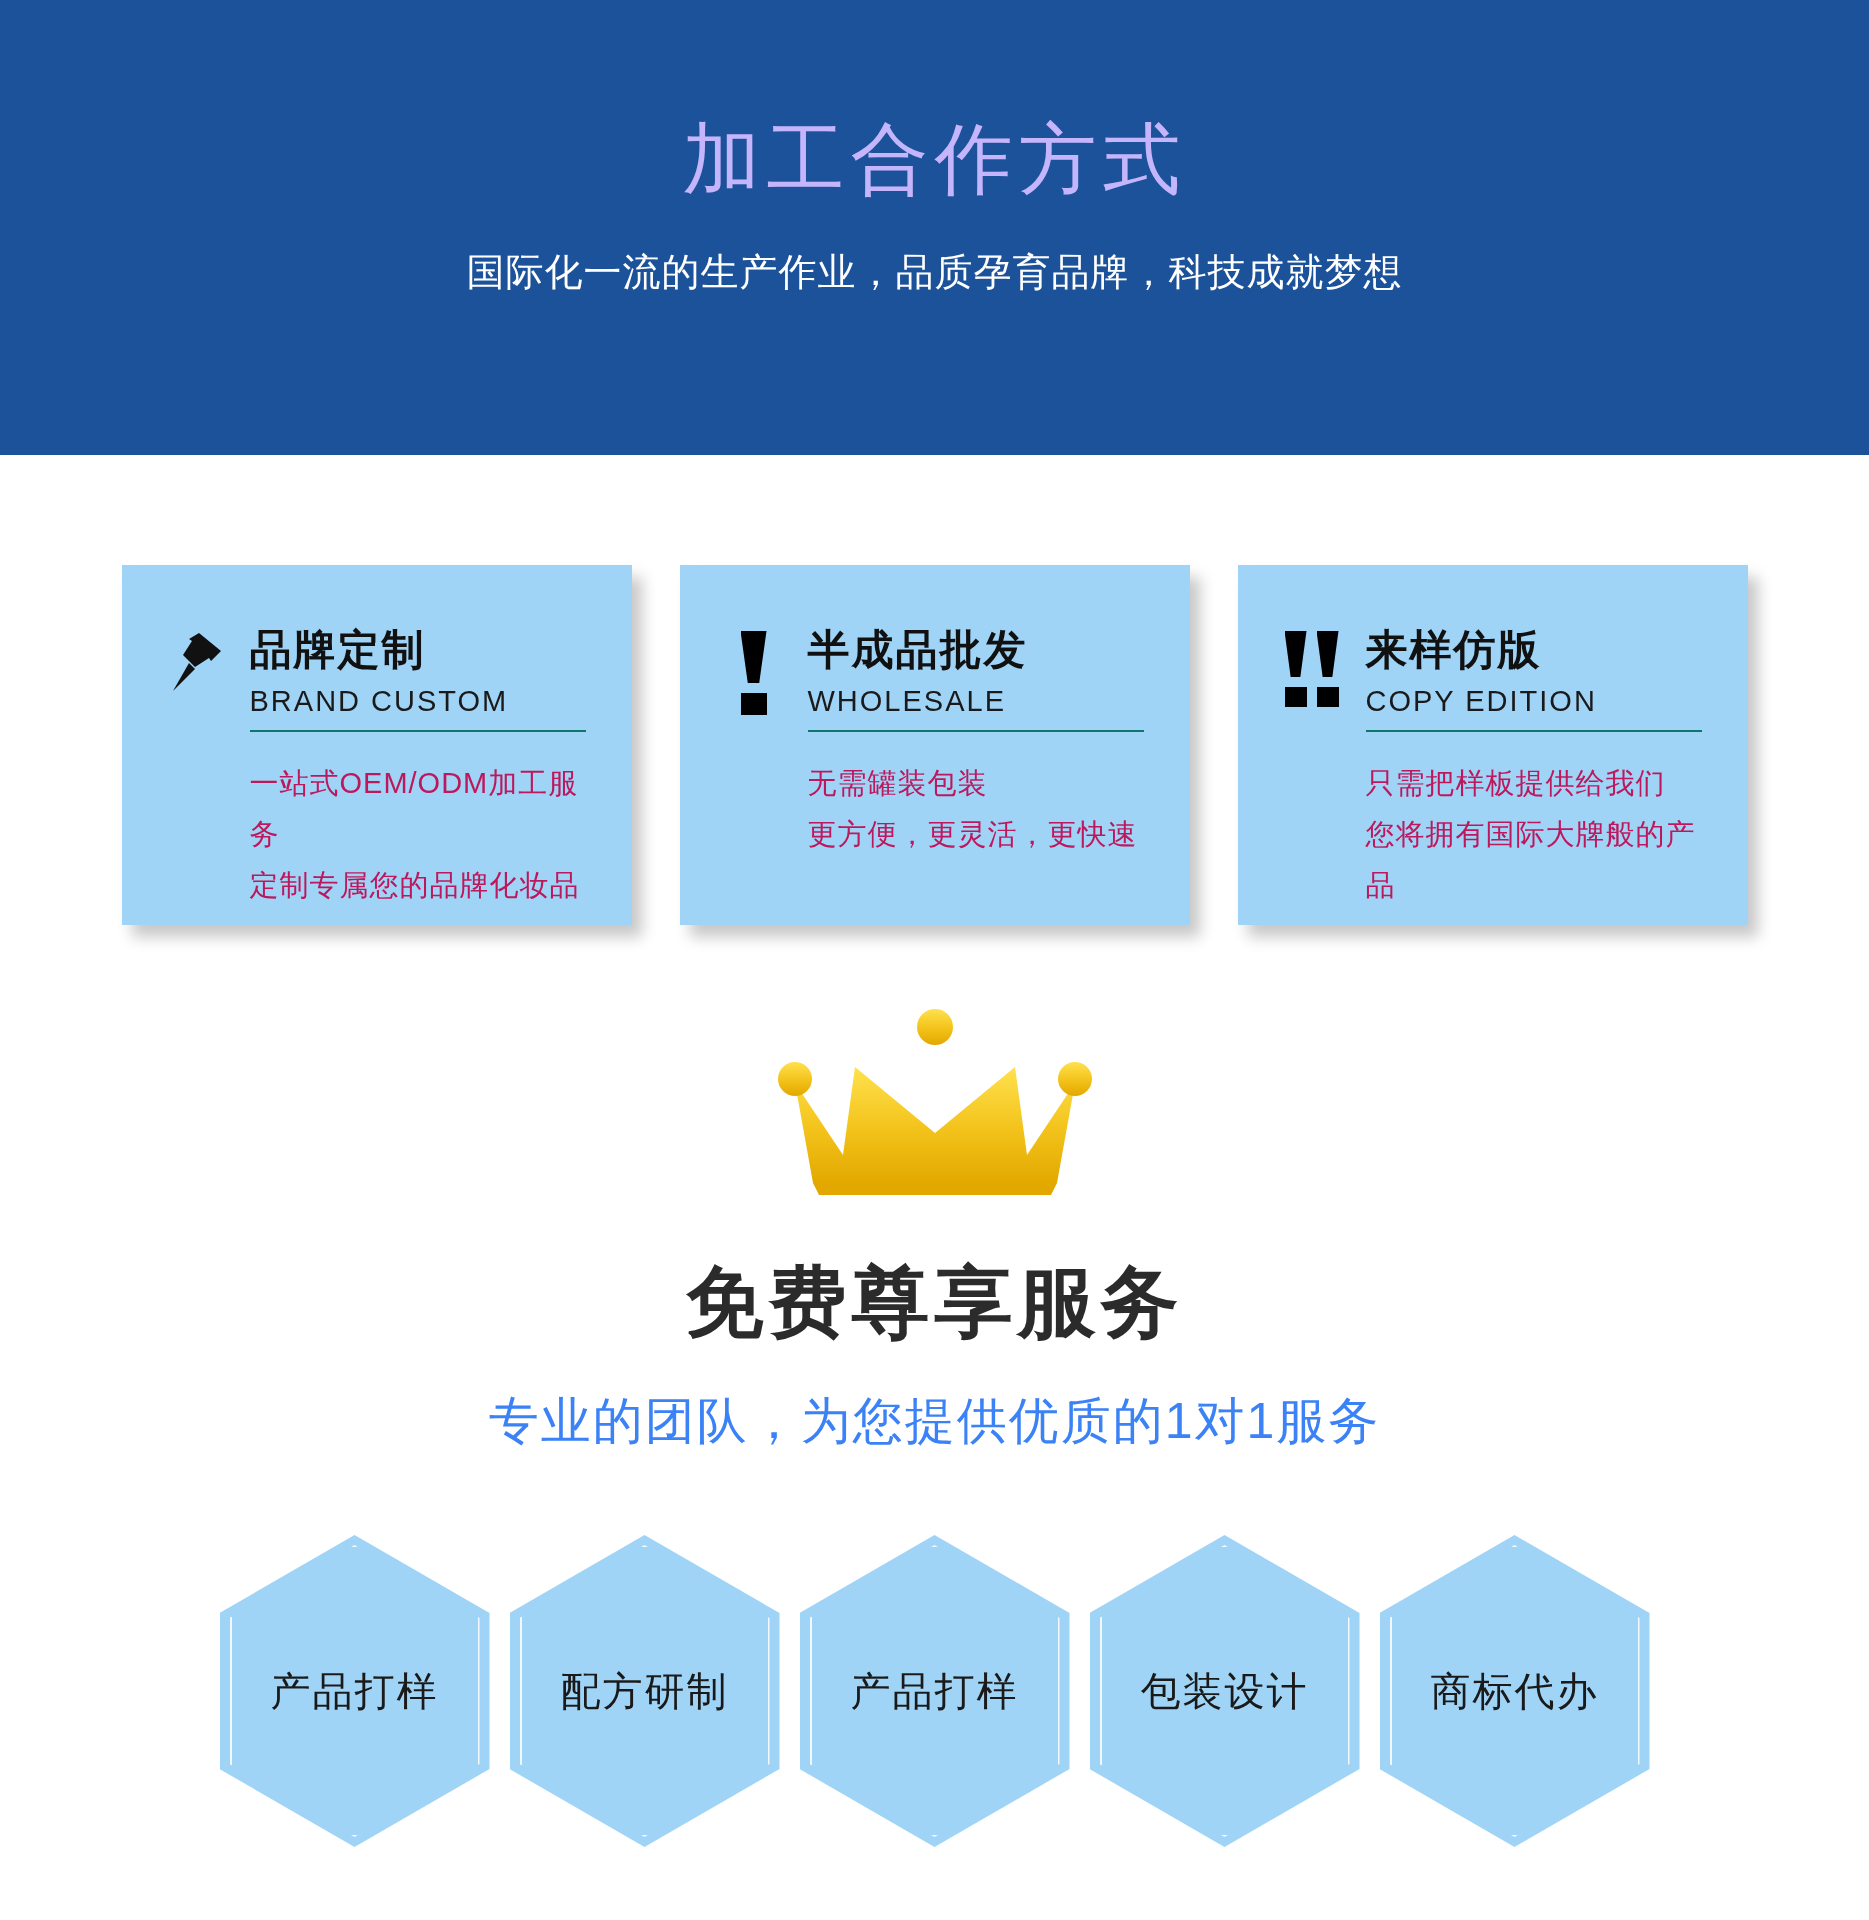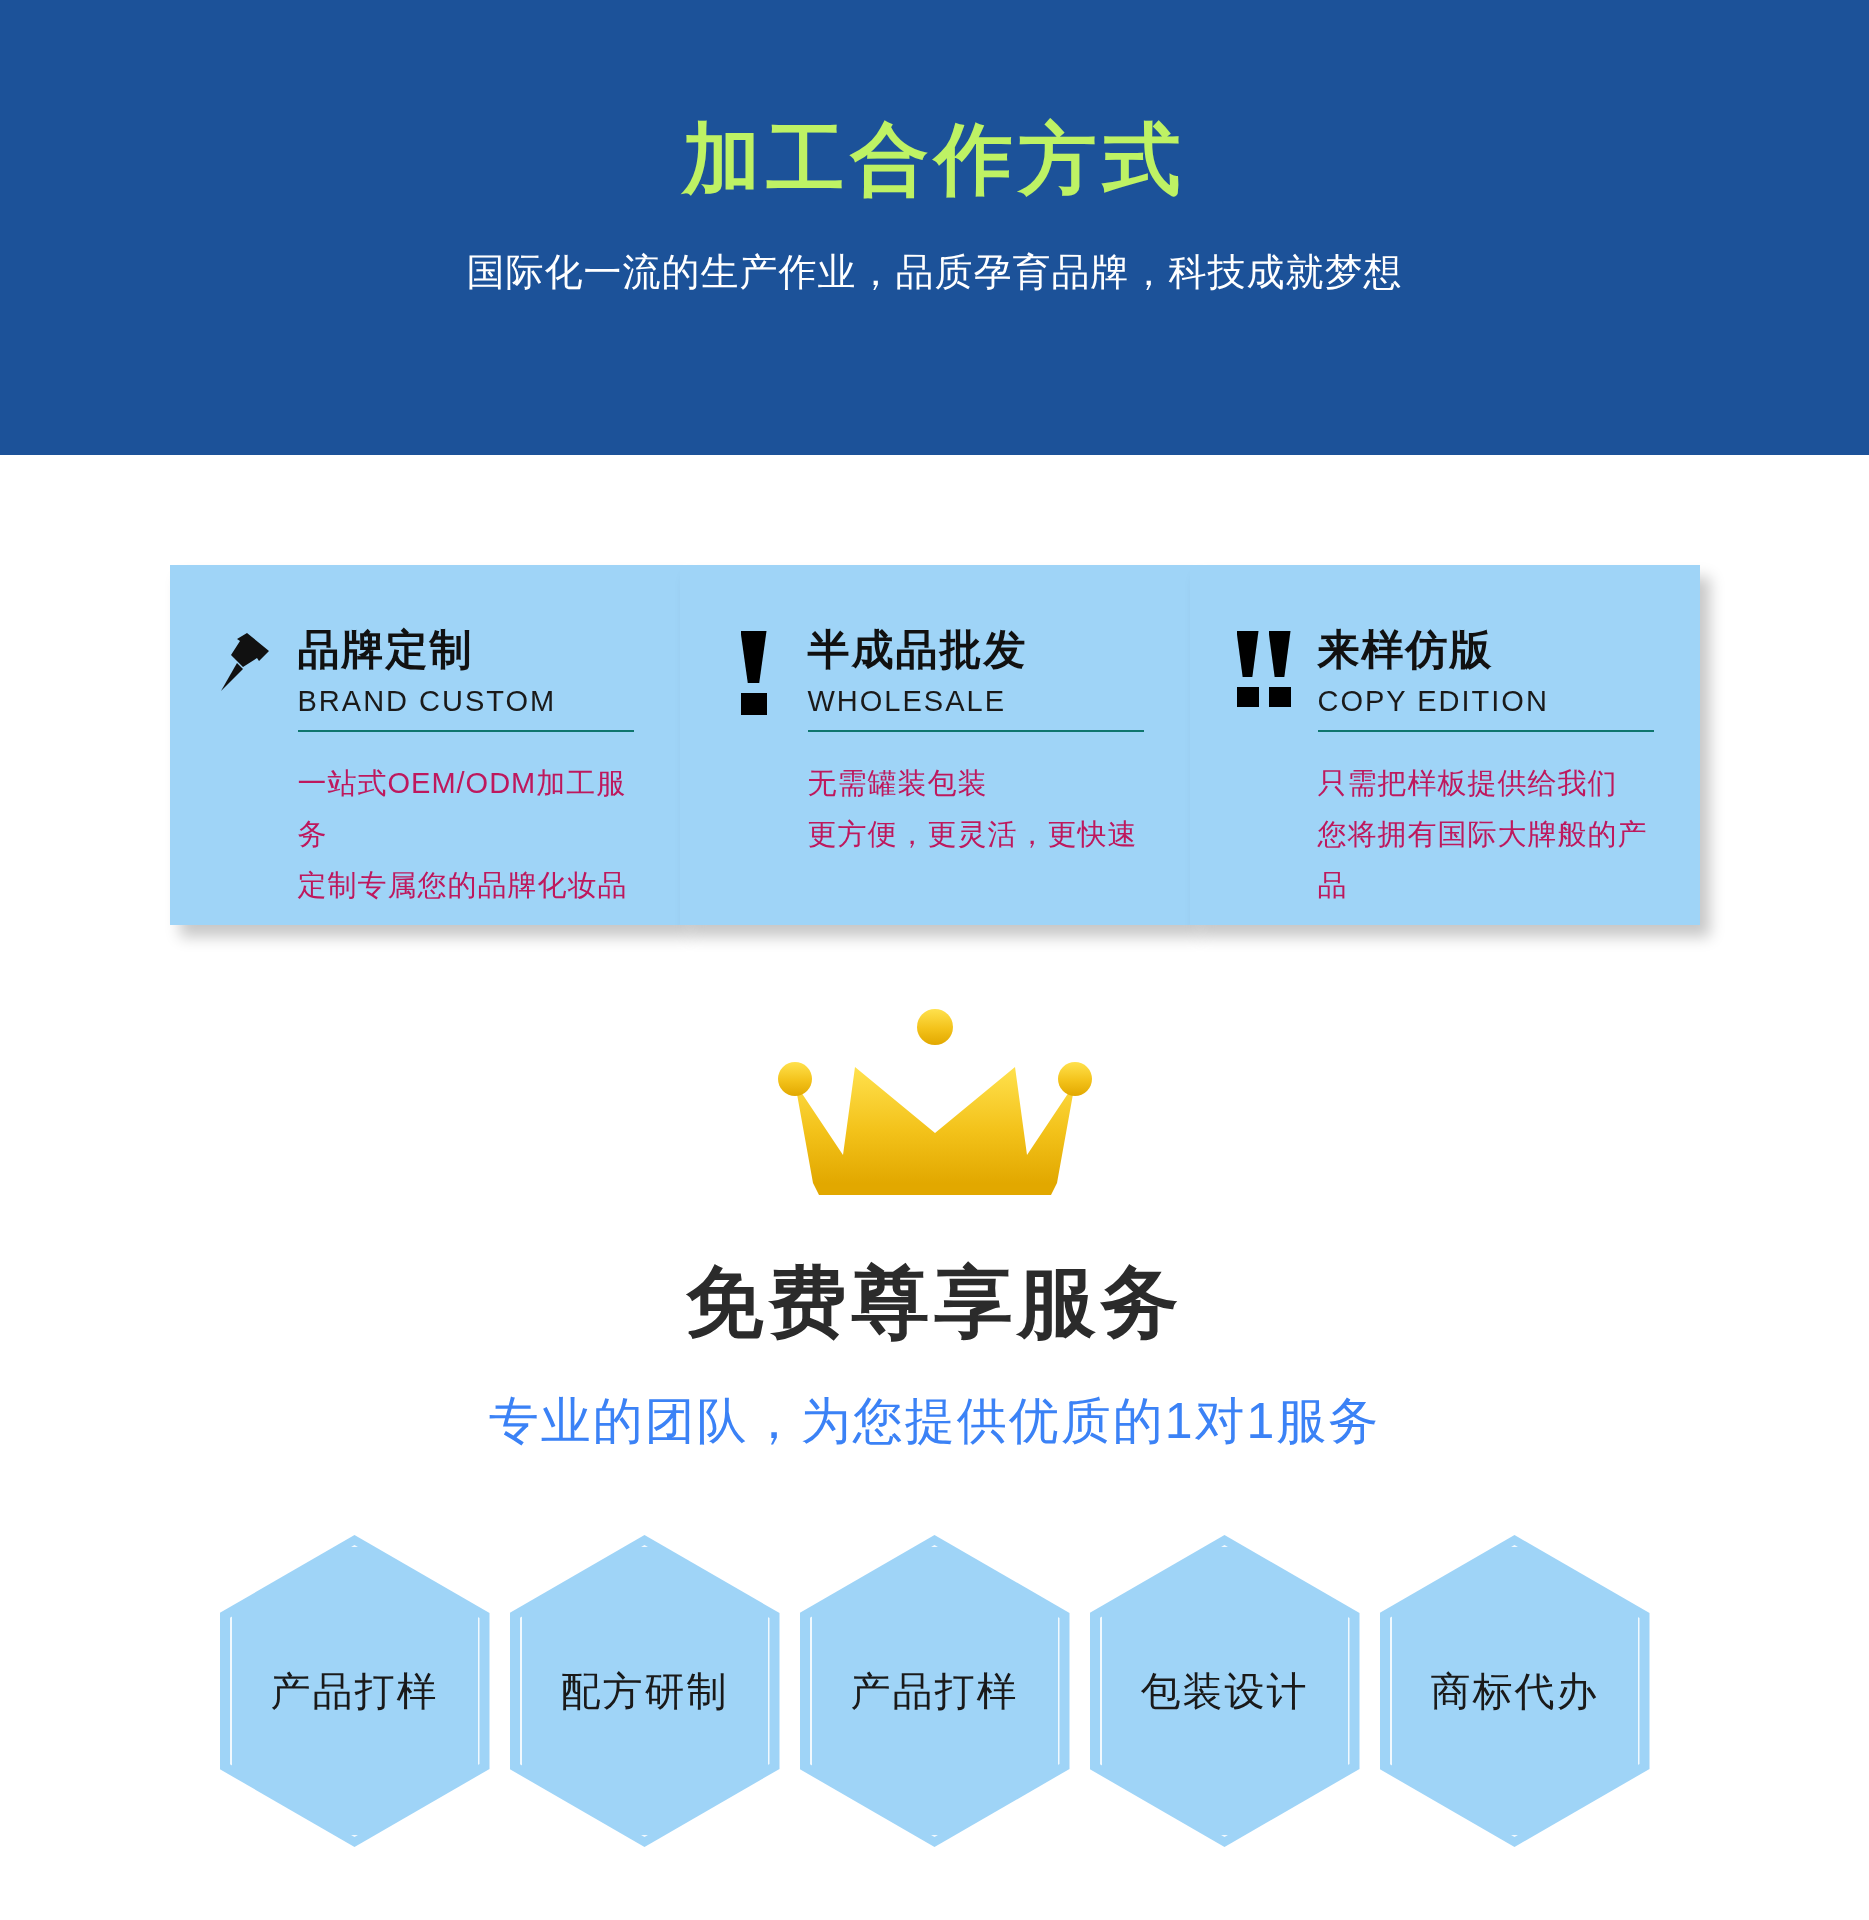--- a/index.html
+++ b/index.html
@@ -15,37 +15,38 @@
     background: #1c5299;
     width: 100%;
     height: 455px;
     display: flex;
     flex-direction: column;
     align-items: center;
     justify-content: center;
     padding-bottom: 40px;
   }
   .header-title {
-    color: #bef264;
+    color: #c4b5fd;
     font-size: 78px;
-    font-weight: bold;
+    font-weight: normal;
     letter-spacing: 6px;
     line-height: 1.1;
   }
   .header-sub {
     color: #ffffff;
     font-size: 38px;
     letter-spacing: 1px;
     margin-top: 44px;
   }
 
   
   .cards {
     display: flex;
     justify-content: center;
+    gap: 48px;
     margin-top: 110px;
   }
   .card {
     width: 510px;
     height: 360px;
     background: #9fd4f7;
     box-shadow: 10px 12px 14px rgba(0,0,0,0.22);
     padding: 62px 46px 0 46px;
     position: relative;
   }

